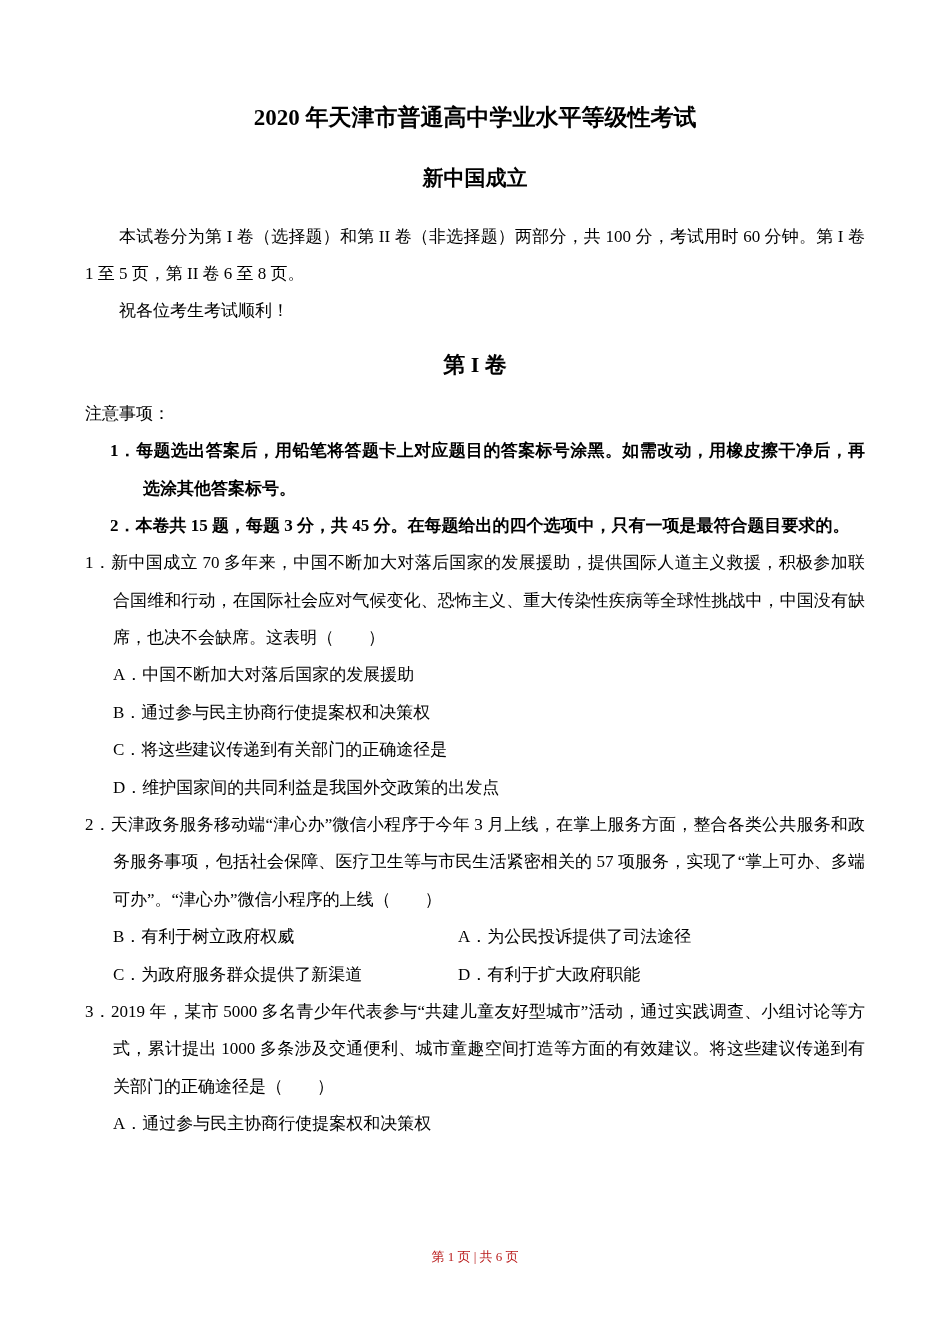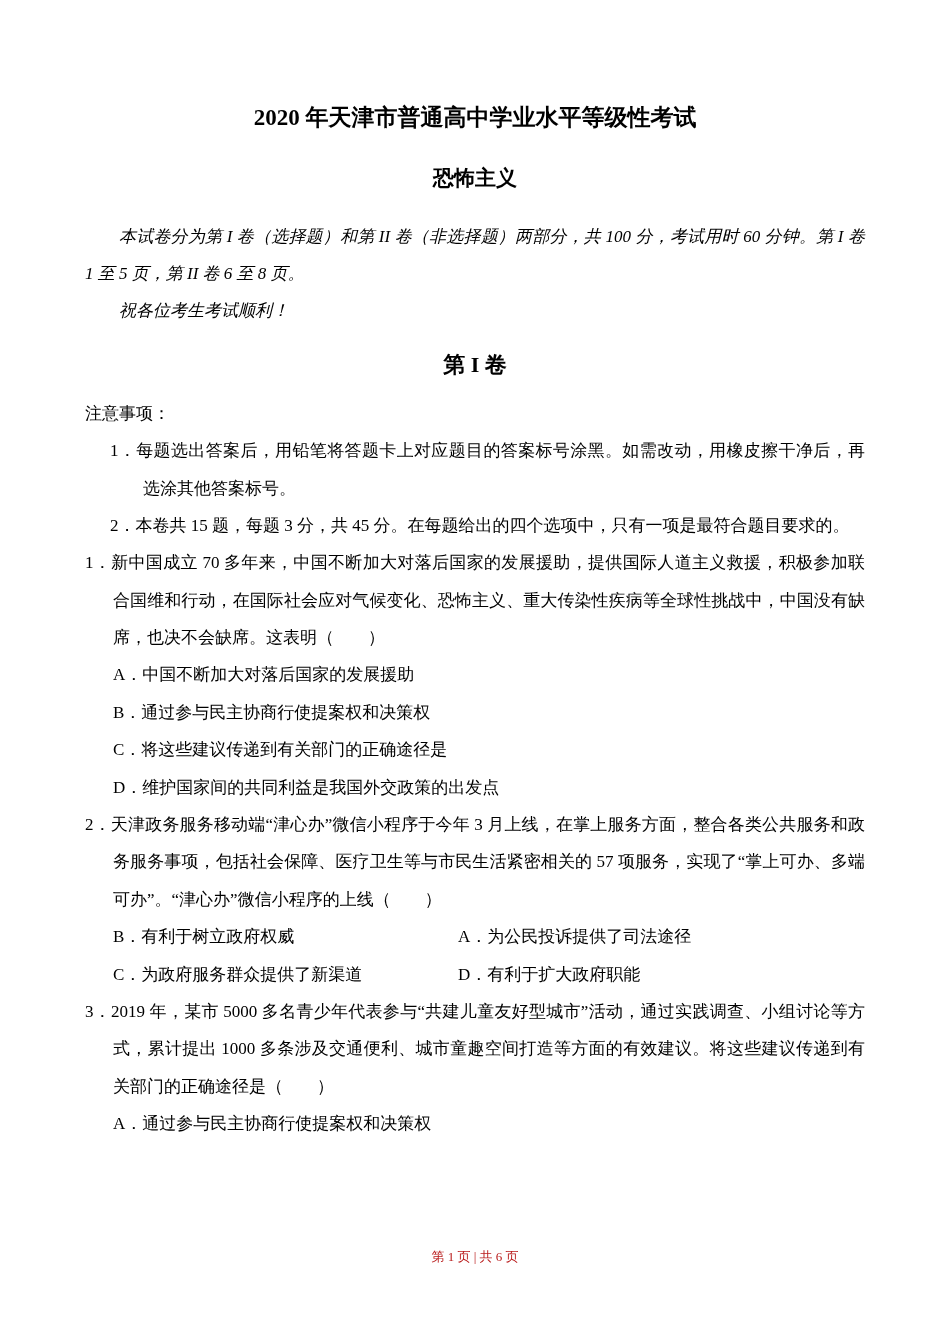--- a/index.html
+++ b/index.html
@@ -29,36 +29,36 @@
   .exam-subject {
     text-align: center;
     font-size: 21px;
     font-weight: bold;
     line-height: 1.4;
     margin-bottom: 24px;
   }
   .para {
     text-align: justify;
     text-indent: 2em;
-    font-style: italic;
   }
   .section-heading {
     text-align: center;
     font-size: 22px;
     font-weight: bold;
     line-height: 1.5;
     margin: 18px 0 14px 0;
   }
   .notes-label {
     text-align: justify;
   }
   .note-item {
     text-align: justify;
     padding-left: 58px;
     text-indent: -33px;
+    font-weight: bold;
   }
   .question { margin: 0; }
   .q-stem {
     text-align: justify;
     padding-left: 28px;
     text-indent: -28px;
   }
   .options {
     padding-left: 28px;
   }
@@ -79,21 +79,21 @@
     line-height: 1.4;
   }
 </style>
 </head>
 <body>
 
 <div class="page">
   <div class="content">
 
     <div class="exam-title">2020 年天津市普通高中学业水平等级性考试</div>
-    <div class="exam-subject">恐怖主义</div>
+    <div class="exam-subject">新中国成立</div>
 
     <p class="para">本试卷分为第 I 卷（选择题）和第 II 卷（非选择题）两部分，共 100 分，考试用时 60 分钟。第 I 卷 1 至 5 页，第 II 卷 6 至 8 页。</p>
     <p class="para">祝各位考生考试顺利！</p>
 
     <div class="section-heading">第 I 卷</div>
 
     <div class="notes-label">注意事项：</div>
     <div class="note-item">1．每题选出答案后，用铅笔将答题卡上对应题目的答案标号涂黑。如需改动，用橡皮擦干净后，再选涂其他答案标号。</div>
     <div class="note-item">2．本卷共 15 题，每题 3 分，共 45 分。在每题给出的四个选项中，只有一项是最符合题目要求的。</div>
 

